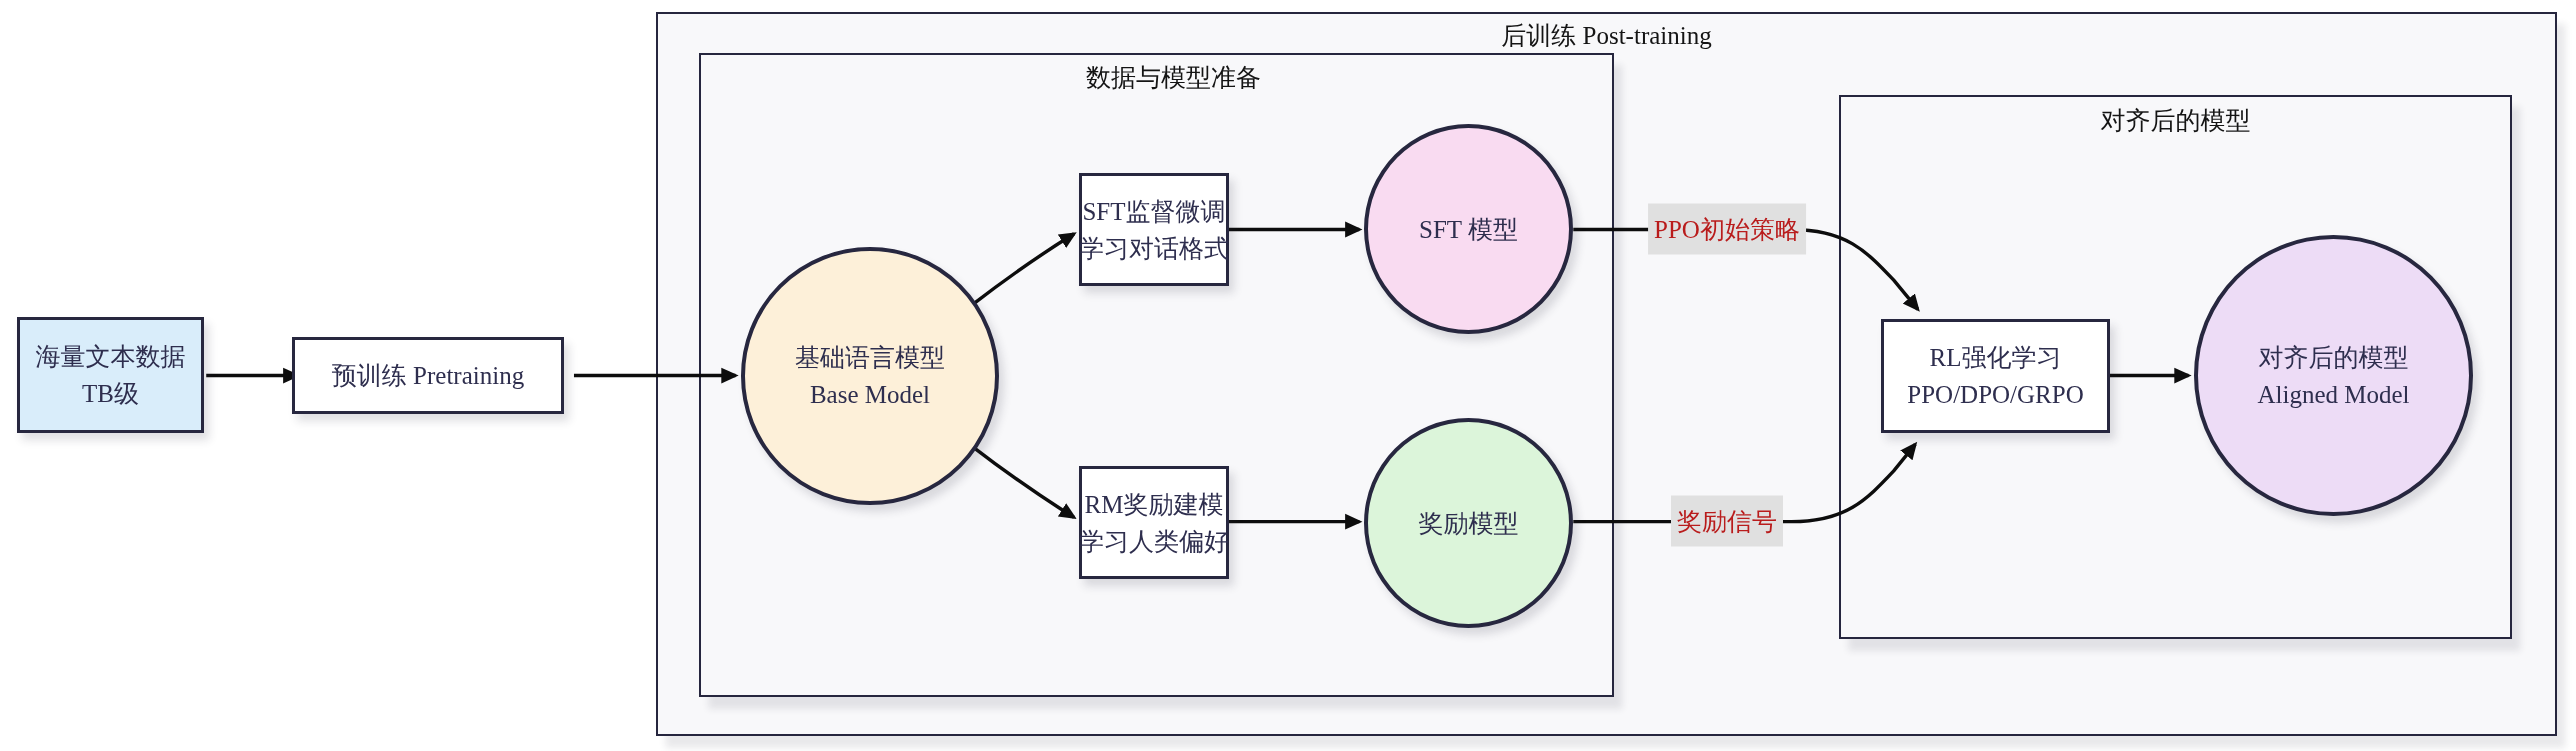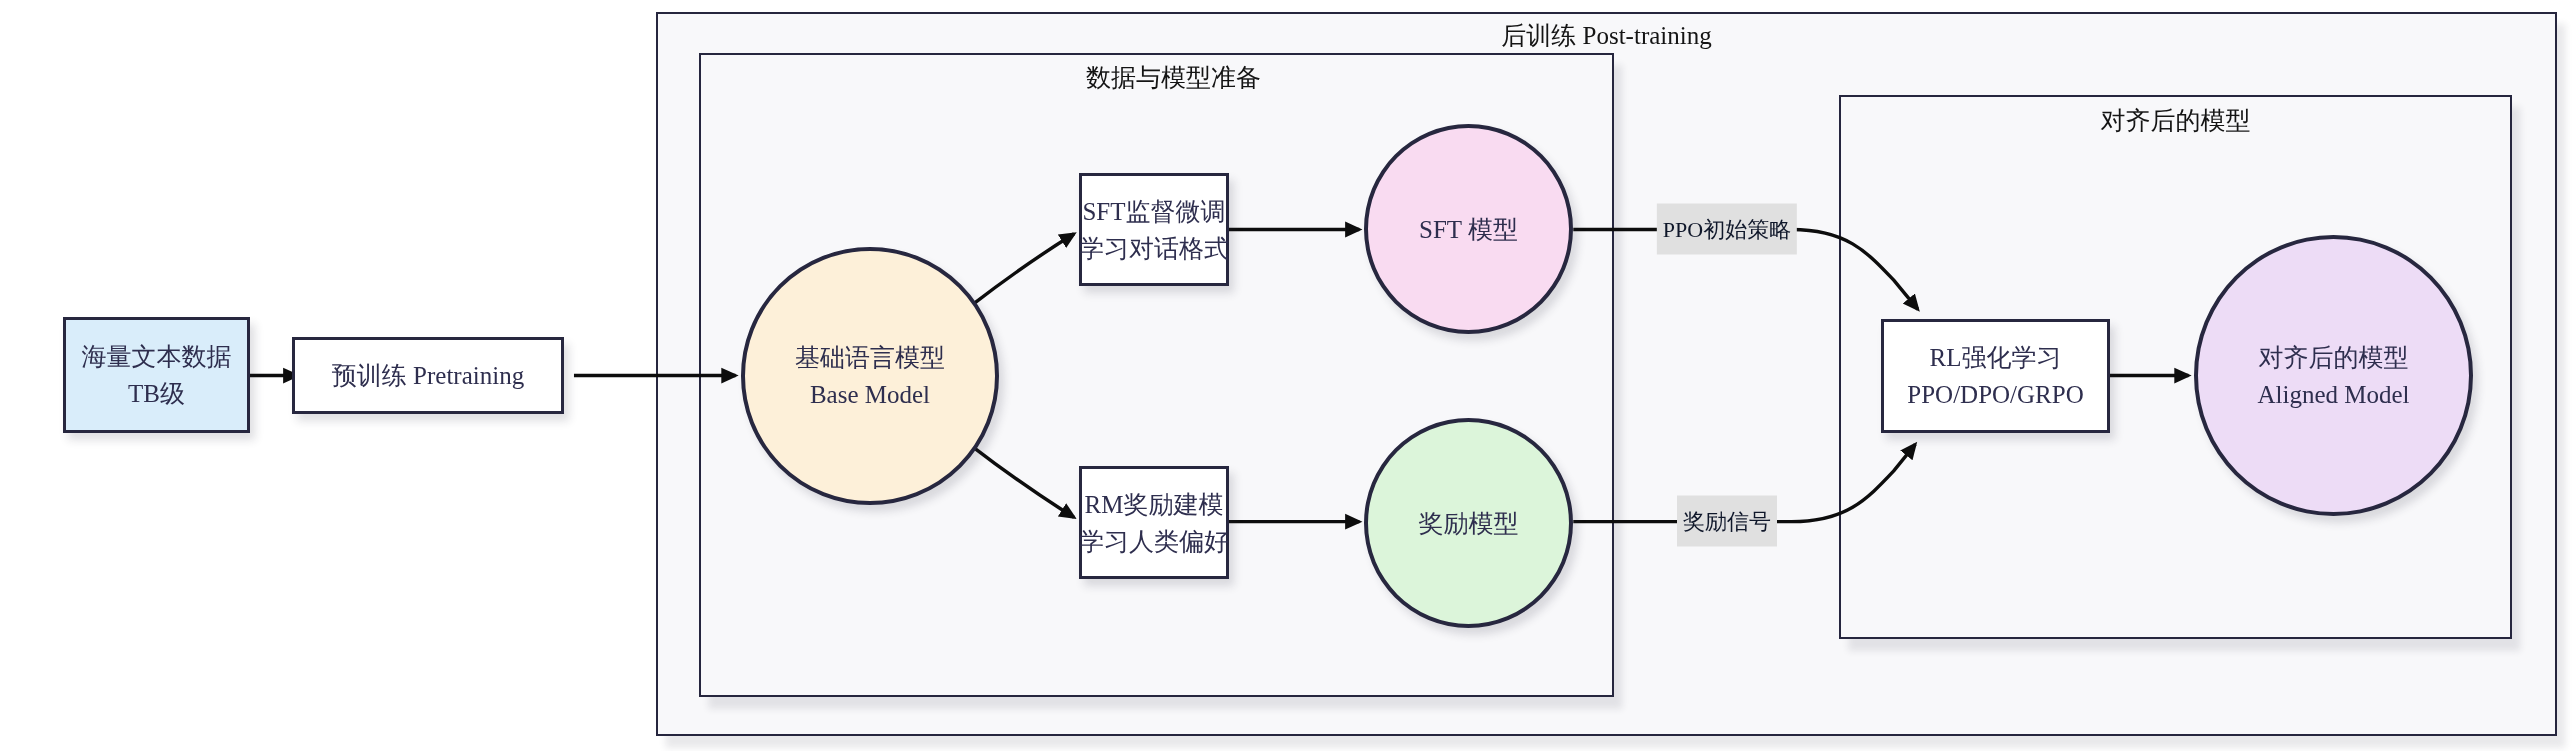--- a/index.html
+++ b/index.html
@@ -35,22 +35,22 @@
   #cluster-rl-align      { left: 1839px; top: 95px; width: 673px; height: 544px; z-index: 2; }
   #cluster-rl-align .cluster-title { top: 8.6px; }
 
   
   #edges { position: absolute; left: 0; top: 0; z-index: 3; pointer-events: none; }
 
   .edge-label {
     position: absolute;
     transform: translate(-50%, -50%);
     background: #e0e0e0;
-    color: #0f172a;
-    font-size: 22px;
+    color: #b91c1c;
+    font-size: 25px;
     line-height: 29px;
     padding: 11px 6px;
     white-space: nowrap;
     z-index: 4;
   }
   #edge-label-ppo    { left: 1727px; top: 229px; }
   #edge-label-reward { left: 1727px; top: 521px; }
 
   
   .node {
@@ -113,21 +113,21 @@
       <path marker-end="url(#arrow)" d="M 1430 607 L 1582 607"></path>
       <path marker-end="url(#arrow)" d="M 1831 267 L 2085 267 C 2148 267 2172 292 2204 326 L 2232 360"></path>
       <path marker-end="url(#arrow)" d="M 1831 607 L 2085 607 C 2148 607 2172 582 2204 548 L 2229 517"></path>
       <path marker-end="url(#arrow)" d="M 2455 437 L 2547 437"></path>
     </g>
   </svg>
 
   <div class="edge-label" id="edge-label-ppo">PPO初始策略</div>
   <div class="edge-label" id="edge-label-reward">奖励信号</div>
 
-  <div class="node" id="node-datasource" style="background-color: rgb(217, 237, 250); margin-left: 46px;">
+  <div class="node" id="node-datasource" style="background-color: rgb(217, 237, 250);">
     <span class="line">海量文本数据</span>
     <span class="line">TB级</span>
   </div>
 
   <div class="node" id="node-pretrain" style="background-color: rgb(255, 255, 255);">
     <span class="line">预训练 Pretraining</span>
   </div>
 
   <div class="node" id="node-sft-step" style="background-color: rgb(255, 255, 255);">
     <span class="line">SFT监督微调</span>

